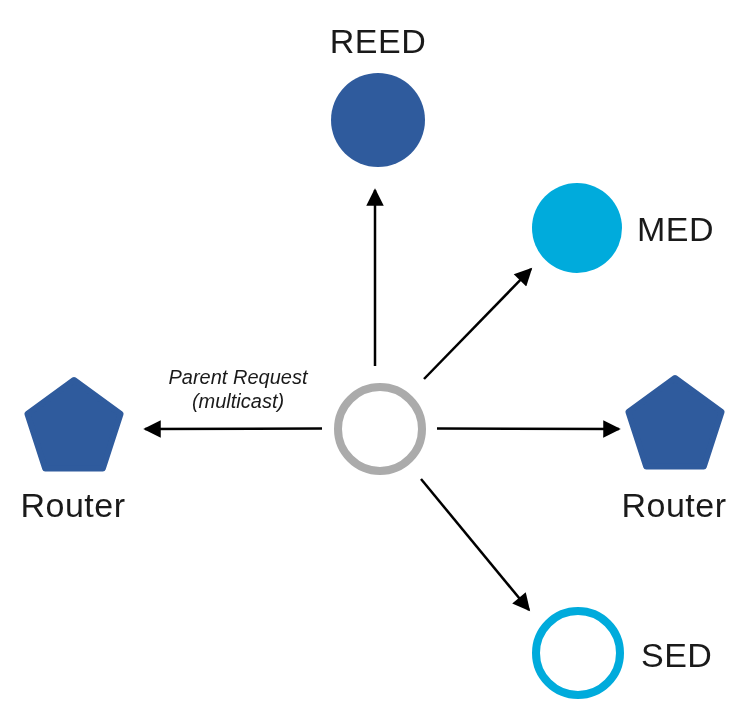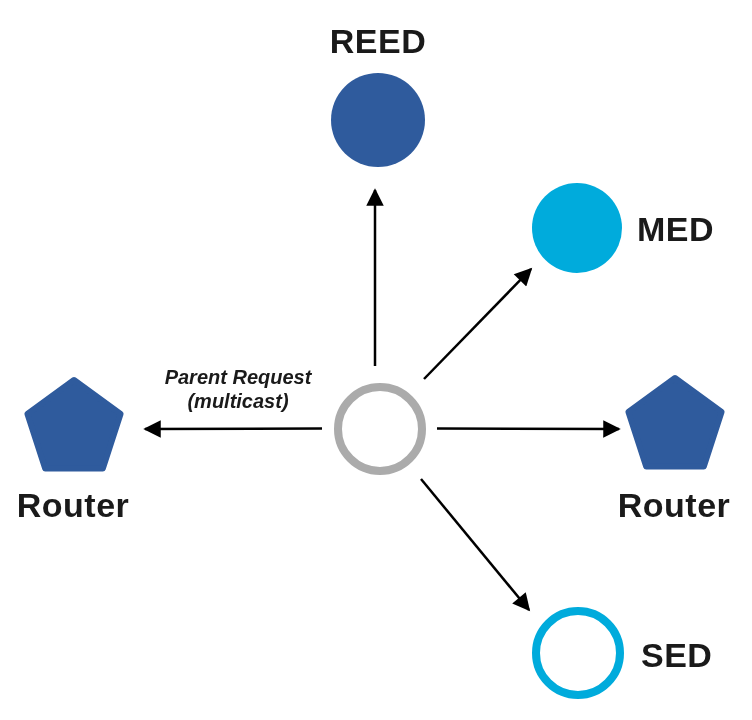--- a/index.html
+++ b/index.html
@@ -8,21 +8,20 @@
     background: #ffffff;
     width: 752px;
     height: 720px;
     overflow: hidden;
     font-family: "Liberation Sans", sans-serif;
   }
   .diagram-wrap {
     position: relative;
     width: 752px;
     height: 720px;
-    font-weight: bold;
   }
   svg text {
     font-family: "Liberation Sans", sans-serif;
   }
   .node-label {
     font-size: 34px;
     letter-spacing: 0.5px;
   }
   .annotation-label {
     font-size: 20px;

